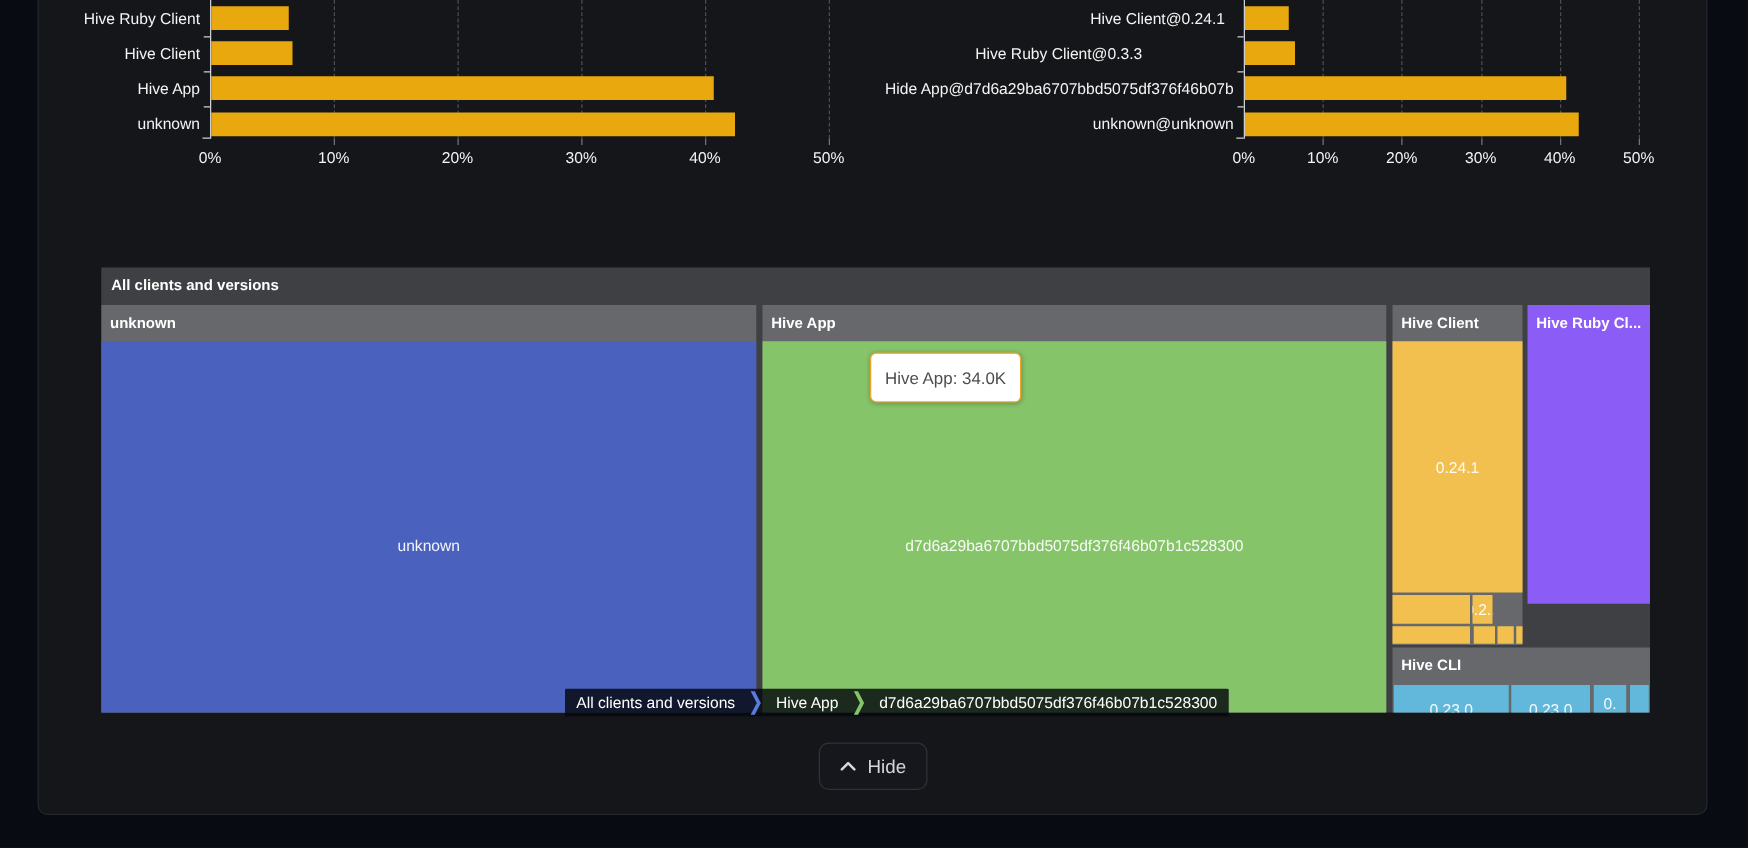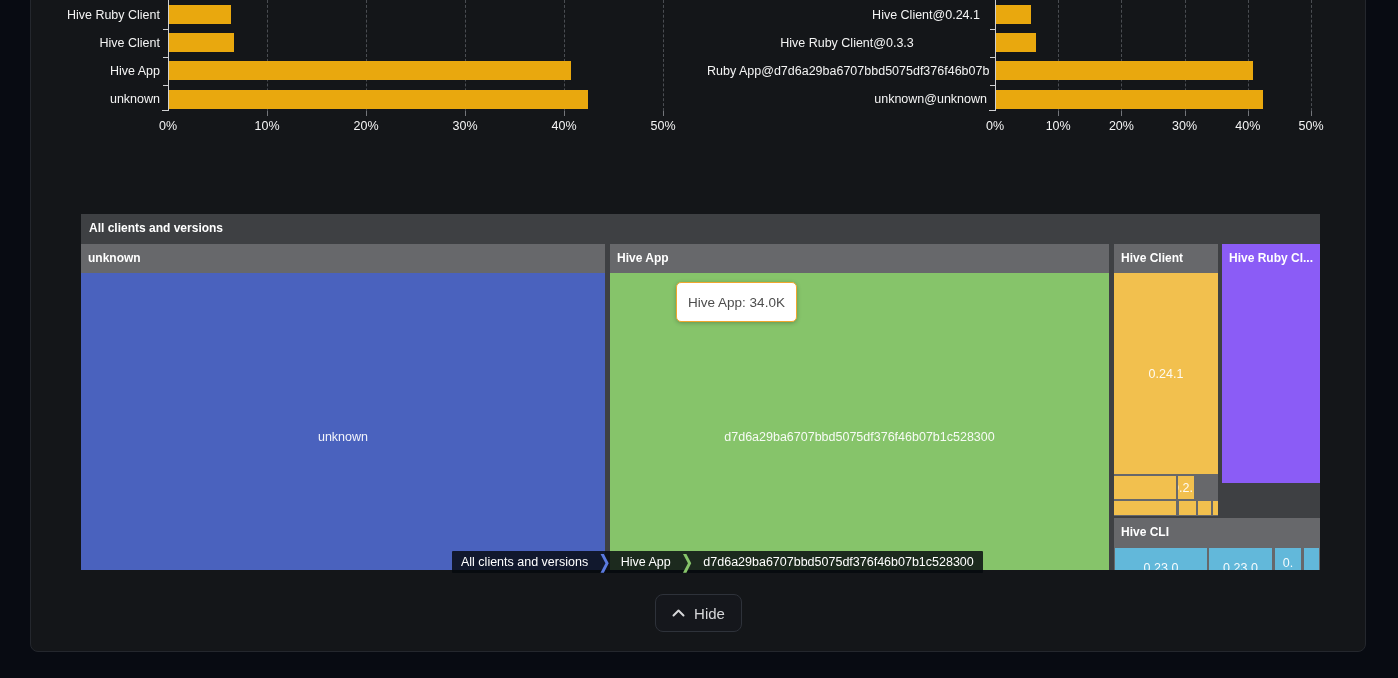--- a/index.html
+++ b/index.html
@@ -134,21 +134,21 @@
     <div class="grid-tick" style="left: 1247.8px;"></div>
     <div class="xtick-label" style="left: 1215.8px;">40%</div>
     <div class="grid-line" style="left: 1311px;"></div>
     <div class="grid-tick" style="left: 1311px;"></div>
     <div class="xtick-label" style="left: 1279px;">50%</div>
     <div class="bar" title="Hive Client@0.24.1: 5.5%" style="left: 996px; top: 5px; width: 34.76px; background: rgb(233, 168, 14);"></div>
     <div class="cat-label" style="left: 700px; top: 6.5px; width: 280px;">Hive Client@0.24.1</div>
     <div class="bar" title="Hive Ruby Client@0.3.3: 6.3%" style="left: 996px; top: 33.2px; width: 39.816px; background: rgb(233, 168, 14);"></div>
     <div class="cat-label" style="left: 707px; top: 34.7px; width: 280px; text-align: center;">Hive Ruby Client@0.3.3</div>
     <div class="bar" title="Hive App@d7d6a29ba6707bbd5075df376f46b07b: 40.7%" style="left: 996px; top: 61.4px; width: 257.224px; background: rgb(233, 168, 14);"></div>
-    <div class="cat-label" style="left: 707px; top: 62.9px; width: 280px;">Ruby App@d7d6a29ba6707bbd5075df376f46b07b</div>
+    <div class="cat-label" style="left: 707px; top: 62.9px; width: 280px;">Hide App@d7d6a29ba6707bbd5075df376f46b07b</div>
     <div class="bar" title="unknown@unknown: 42.3%" style="left: 996px; top: 89.6px; width: 267.336px; background: rgb(233, 168, 14);"></div>
     <div class="cat-label" style="left: 707px; top: 91.1px; width: 280px;">unknown@unknown</div>
   </div>
 
 <div id="treemap" class="treemap" style="background: rgb(62, 64, 67);">
     <div class="tm-title">All clients and versions</div>
     <div class="tm-group" style="left: 0px; top: 30px; width: 524px; height: 357px; background: rgb(103, 104, 107);">
       <div class="tm-group-header">unknown</div>
       <div class="tm-body">
         <div class="tm-leaf" style="left: 0px; top: 0px; width: 524px; height: 328px; background: rgb(74, 98, 190);">unknown</div>
@@ -179,21 +179,21 @@
       <div class="tm-group-header">Hive CLI</div>
       <div class="tm-body">
         <div class="tm-leaf" style="left: 1px; top: 1px; width: 92px; height: 40px; background: rgb(98, 184, 218);">0.23.0</div>
         <div class="tm-leaf" style="left: 95px; top: 1px; width: 63px; height: 40px; background: rgb(98, 184, 218);">0.23.0</div>
         <div class="tm-leaf" style="left: 161px; top: 1px; width: 26px; height: 30px; background: rgb(98, 184, 218);">0.</div>
         <div class="tm-leaf" style="left: 190px; top: 1px; width: 15px; height: 40px; background: rgb(98, 184, 218);"></div>
       </div>
     </div>
   </div>
 
-<div class="tm-tooltip" style="border: 1.5px solid rgb(240, 166, 46);">
+<div class="tm-tooltip" style="border: 1.5px solid rgb(240, 166, 46); margin-left: 20px;">
   <span>Hive App: 34.0K</span>
 </div>
 
 <div id="breadcrumb" class="breadcrumb">
     <span class="crumb">All clients and versions</span>
     <span class="crumb-sep" style="color: rgb(91, 122, 224);">❯</span>
     <span class="crumb">Hive App</span>
     <span class="crumb-sep" style="color: rgb(134, 196, 106);">❯</span>
     <span class="crumb">d7d6a29ba6707bbd5075df376f46b07b1c528300</span>
   </div>

